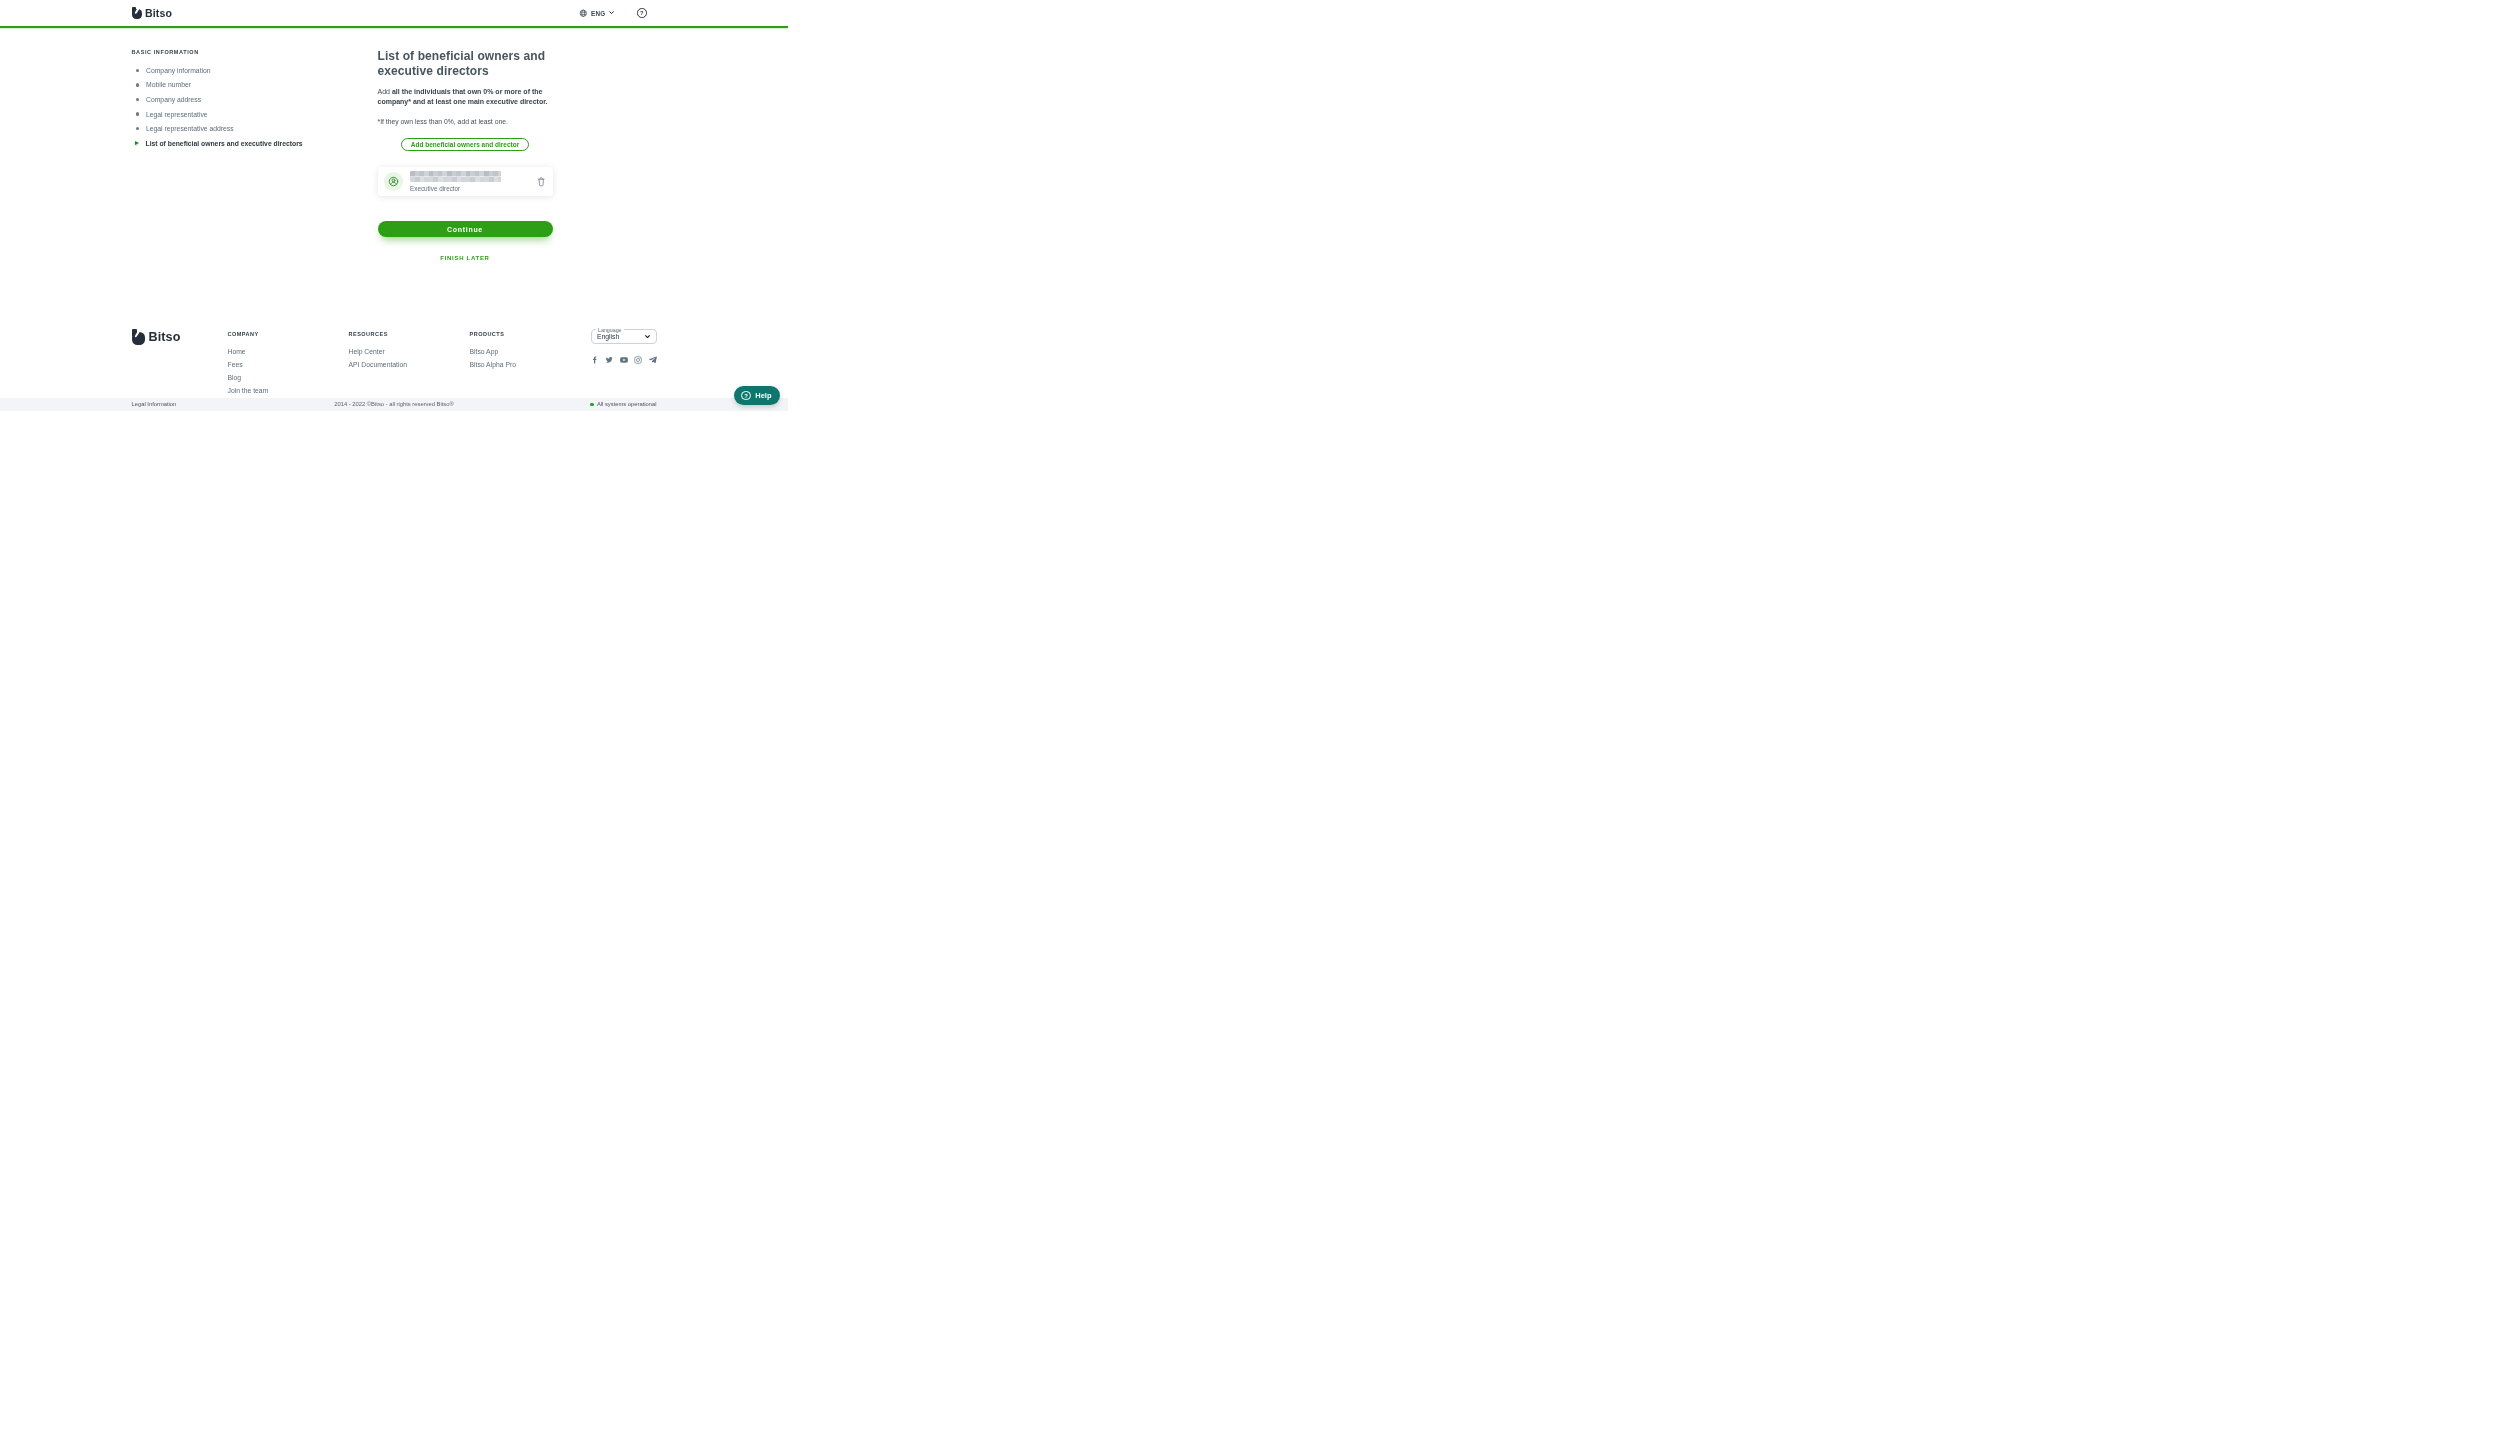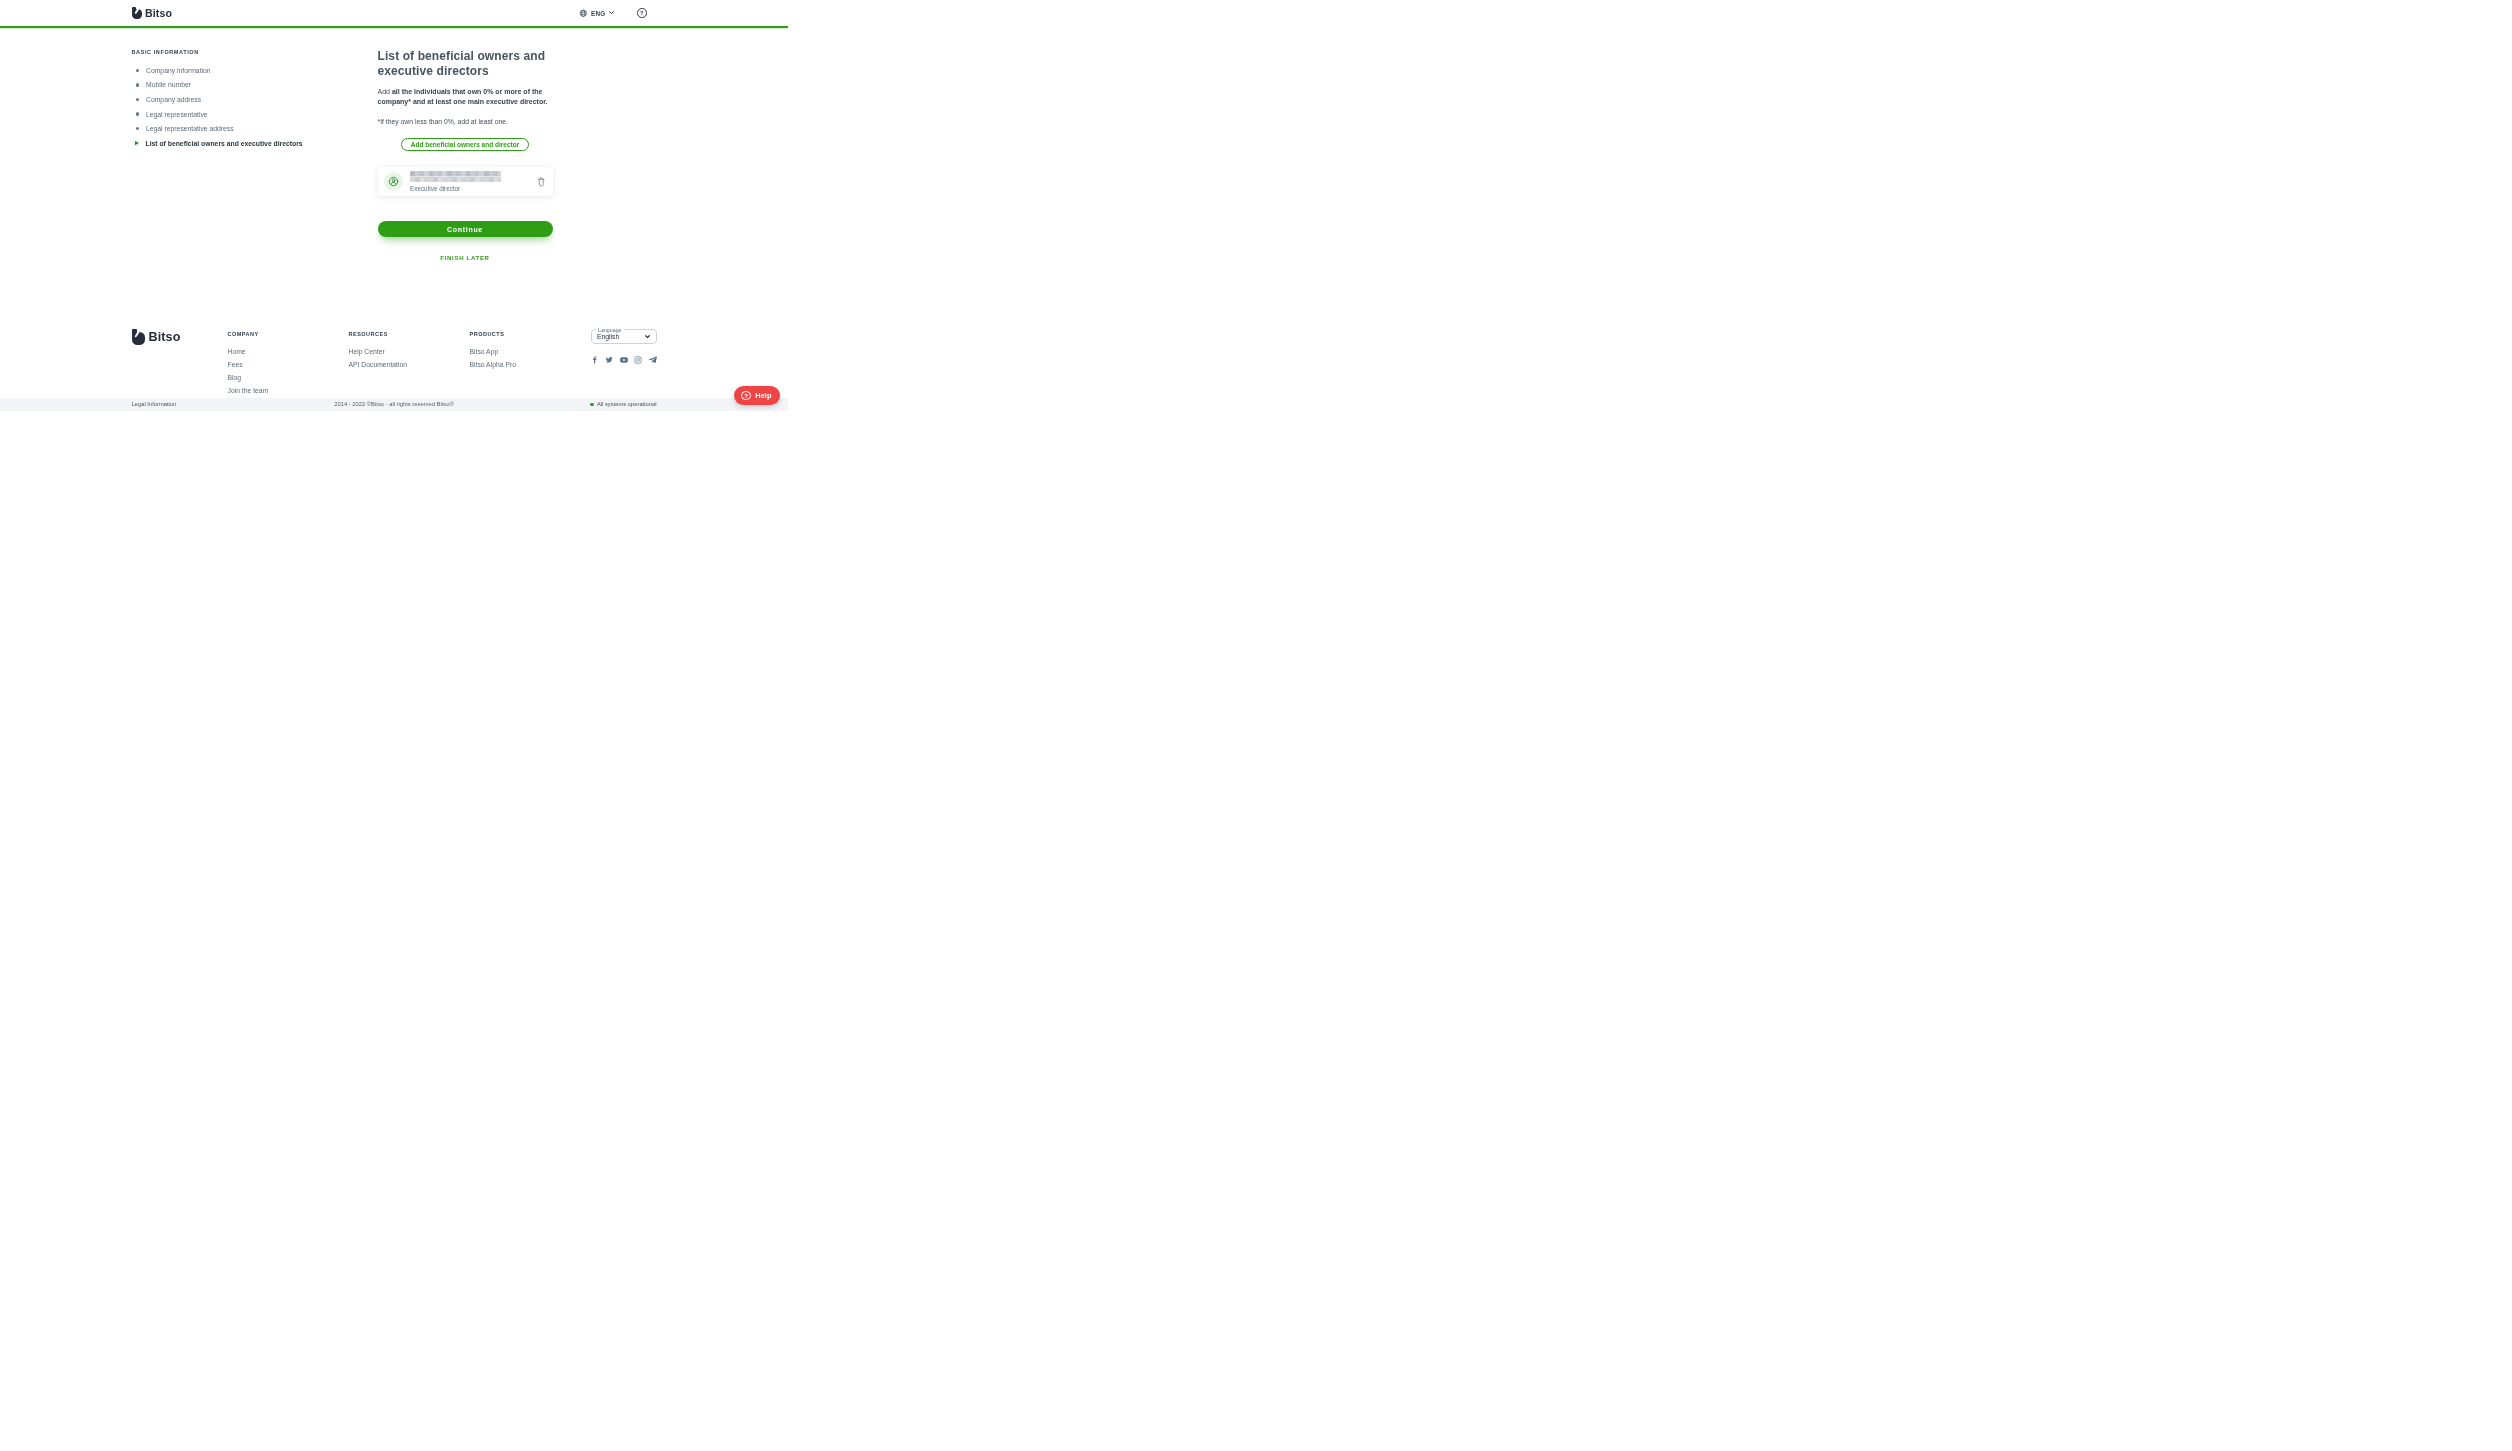--- a/index.html
+++ b/index.html
@@ -102,21 +102,21 @@
   
   .bottom-bar{height:12.6px;background:var(--bar-bg);}
   .bb-inner{display:flex;align-items:center;height:100%;position:relative;font-size:5.8px;color:#4c535c;}
   .bb-copyright{position:absolute;left:0;right:0;text-align:center;color:#5b6168;}
   .bb-status{margin-left:auto;display:flex;align-items:center;gap:3px;position:relative;z-index:1;}
   .status-dot{width:3.5px;height:3.5px;border-radius:50%;background:#1fa31e;}
   .bb-legal{cursor:pointer;position:relative;z-index:1;}
 
   
   .help-fab{position:absolute;right:8px;bottom:6px;height:18.6px;border-radius:9.5px;
-    background:#ef4444;color:#fff;display:flex;align-items:center;gap:4.5px;padding:0 8.5px 0 7px;
+    background:#0f766e;color:#fff;display:flex;align-items:center;gap:4.5px;padding:0 8.5px 0 7px;
     font-weight:700;font-size:7.5px;cursor:pointer;box-shadow:0 2px 5px rgba(0,0,0,.18);}
   .fab-q{width:9.5px;height:9.5px;border:1px solid #fff;border-radius:50%;
     display:flex;align-items:center;justify-content:center;font-size:6px;font-weight:700;}
 </style>
 </head>
 <body>
 
 <header>
   <div class="container header-inner">
     <div class="logo">

